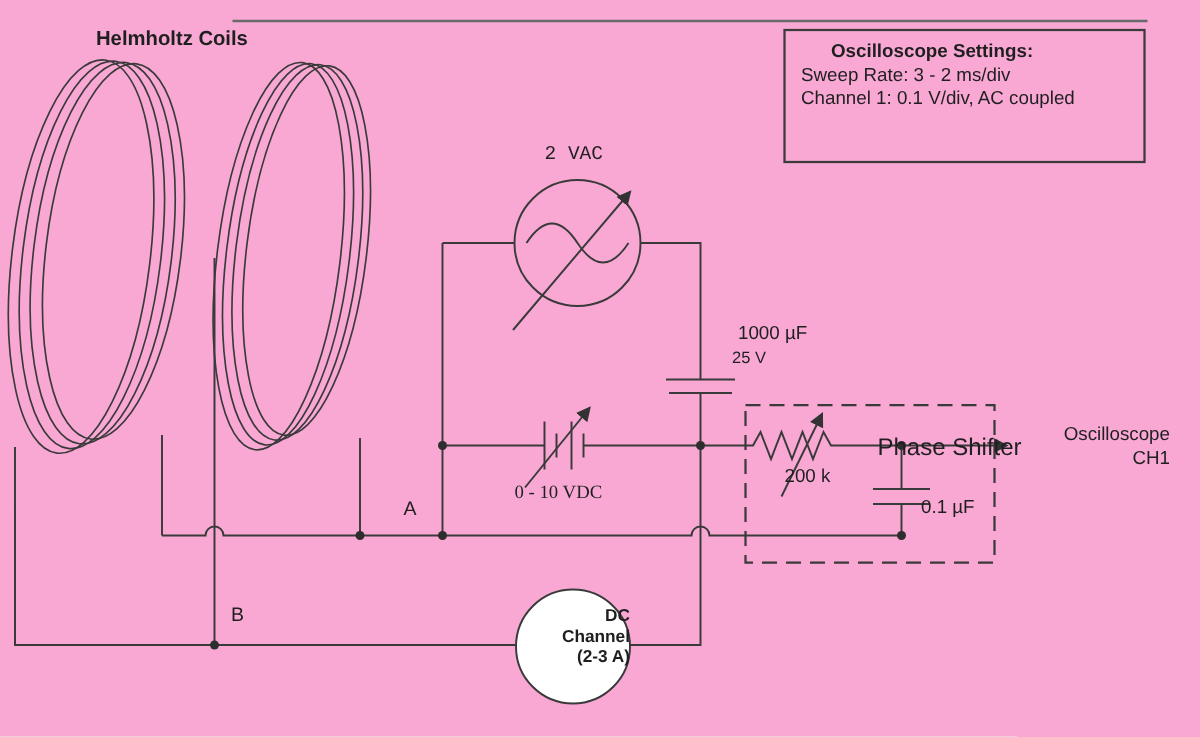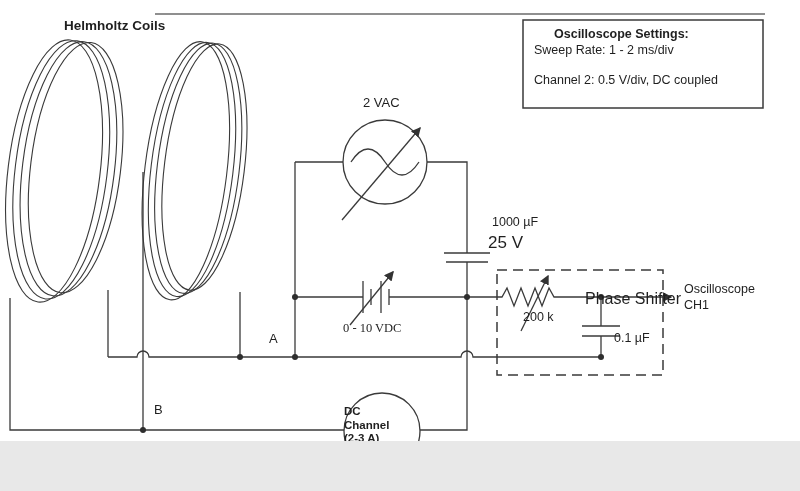--- a/index.html
+++ b/index.html
@@ -1,24 +1,24 @@
 <!DOCTYPE html>
 <html><head>
 <meta charset="utf-8">
 <style>
   html,body{margin:0;padding:0;background:#e8e8e8;}
   #stage{
-    position:relative;width:800px;height:441px;background:#ffffff;
+    position:relative;width:800px;height:491px;background:#f9a8d4;
     font-family:"Liberation Sans", sans-serif;color:#222;overflow:hidden;
   }
   #circuit-svg{position:absolute;left:0;top:0;}
   .lbl{position:absolute;white-space:nowrap;color:#1f1f1f;}
   .b{font-weight:bold;}
   .osc-box-text{font-size:12.5px;}
-  .center{text-align:left;}
+  .center{text-align:right;}
 </style>
 </head>
 <body>
 
 <div id="stage">
 
   <svg id="circuit-svg" width="800" height="491" viewBox="0 0 800 491">
     <defs>
       <marker id="arrow" viewBox="0 0 10 10" refX="8.5" refY="5" markerWidth="7.5" markerHeight="7.5" orient="auto-start-reverse">
         <path d="M0,0 L10,5 L0,10 z" fill="#333"></path>
@@ -107,27 +107,27 @@
       <circle cx="295" cy="357" r="3"></circle>
       <circle cx="467" cy="297" r="3"></circle>
       <circle cx="601" cy="297" r="3"></circle>
       <circle cx="601" cy="357" r="3"></circle>
     </g>
   </svg>
 
   <div class="lbl b" style="left:64px;top:18px;font-size:13.5px;">Helmholtz Coils</div>
 
   <div class="lbl b osc-box-text" style="left:534px;top:27px;margin-left:20px;">Oscilloscope Settings:</div>
-  <div class="lbl osc-box-text" style="left:534px;top:43px;">Sweep Rate: 1 - 2 ms/div</div>
-  <div class="lbl osc-box-text" style="left:534px;top:73px;">Channel 2: 0.5 V/div, DC coupled</div>
+  <div class="lbl osc-box-text" style="left:534px;top:43px;">Sweep Rate: 3 - 2 ms/div</div>
+  <div class="lbl osc-box-text" style="left:534px;top:58px;">Channel 1: 0.1 V/div, AC coupled</div>
 
-  <div class="lbl" style="left:363px;top:95px;font-size:13px;">2 VAC</div>
+  <div class="lbl" style="left:363px;top:95px;font-size:13px;font-family:Liberation Mono, monospace;">2 VAC</div>
 
   <div class="lbl" style="left:476px;top:215px;font-size:12.5px;margin-left:16px;">1000 µF</div>
-  <div class="lbl" style="left:488px;top:233px;font-size:17px;">25 V</div>
+  <div class="lbl" style="left:488px;top:233px;font-size:11px;">25 V</div>
 
   <div class="lbl" style="left:343px;top:321px;font-size:12.5px;font-family:Liberation Serif, serif;">0 - 10 VDC</div>
 
   <div class="lbl" style="left:572px;top:290px;font-size:16px;margin-left:13px;">Phase Shifter</div>
   <div class="lbl" style="left:523px;top:310px;font-size:12.5px;">200 k</div>
   <div class="lbl" style="left:614px;top:331px;font-size:12.5px;">0.1 µF</div>
 
   <div class="lbl center" style="left:684px;top:281px;width:96px;font-size:12.5px;line-height:16px;">
     <div>Oscilloscope</div>
     <div>CH1</div>

